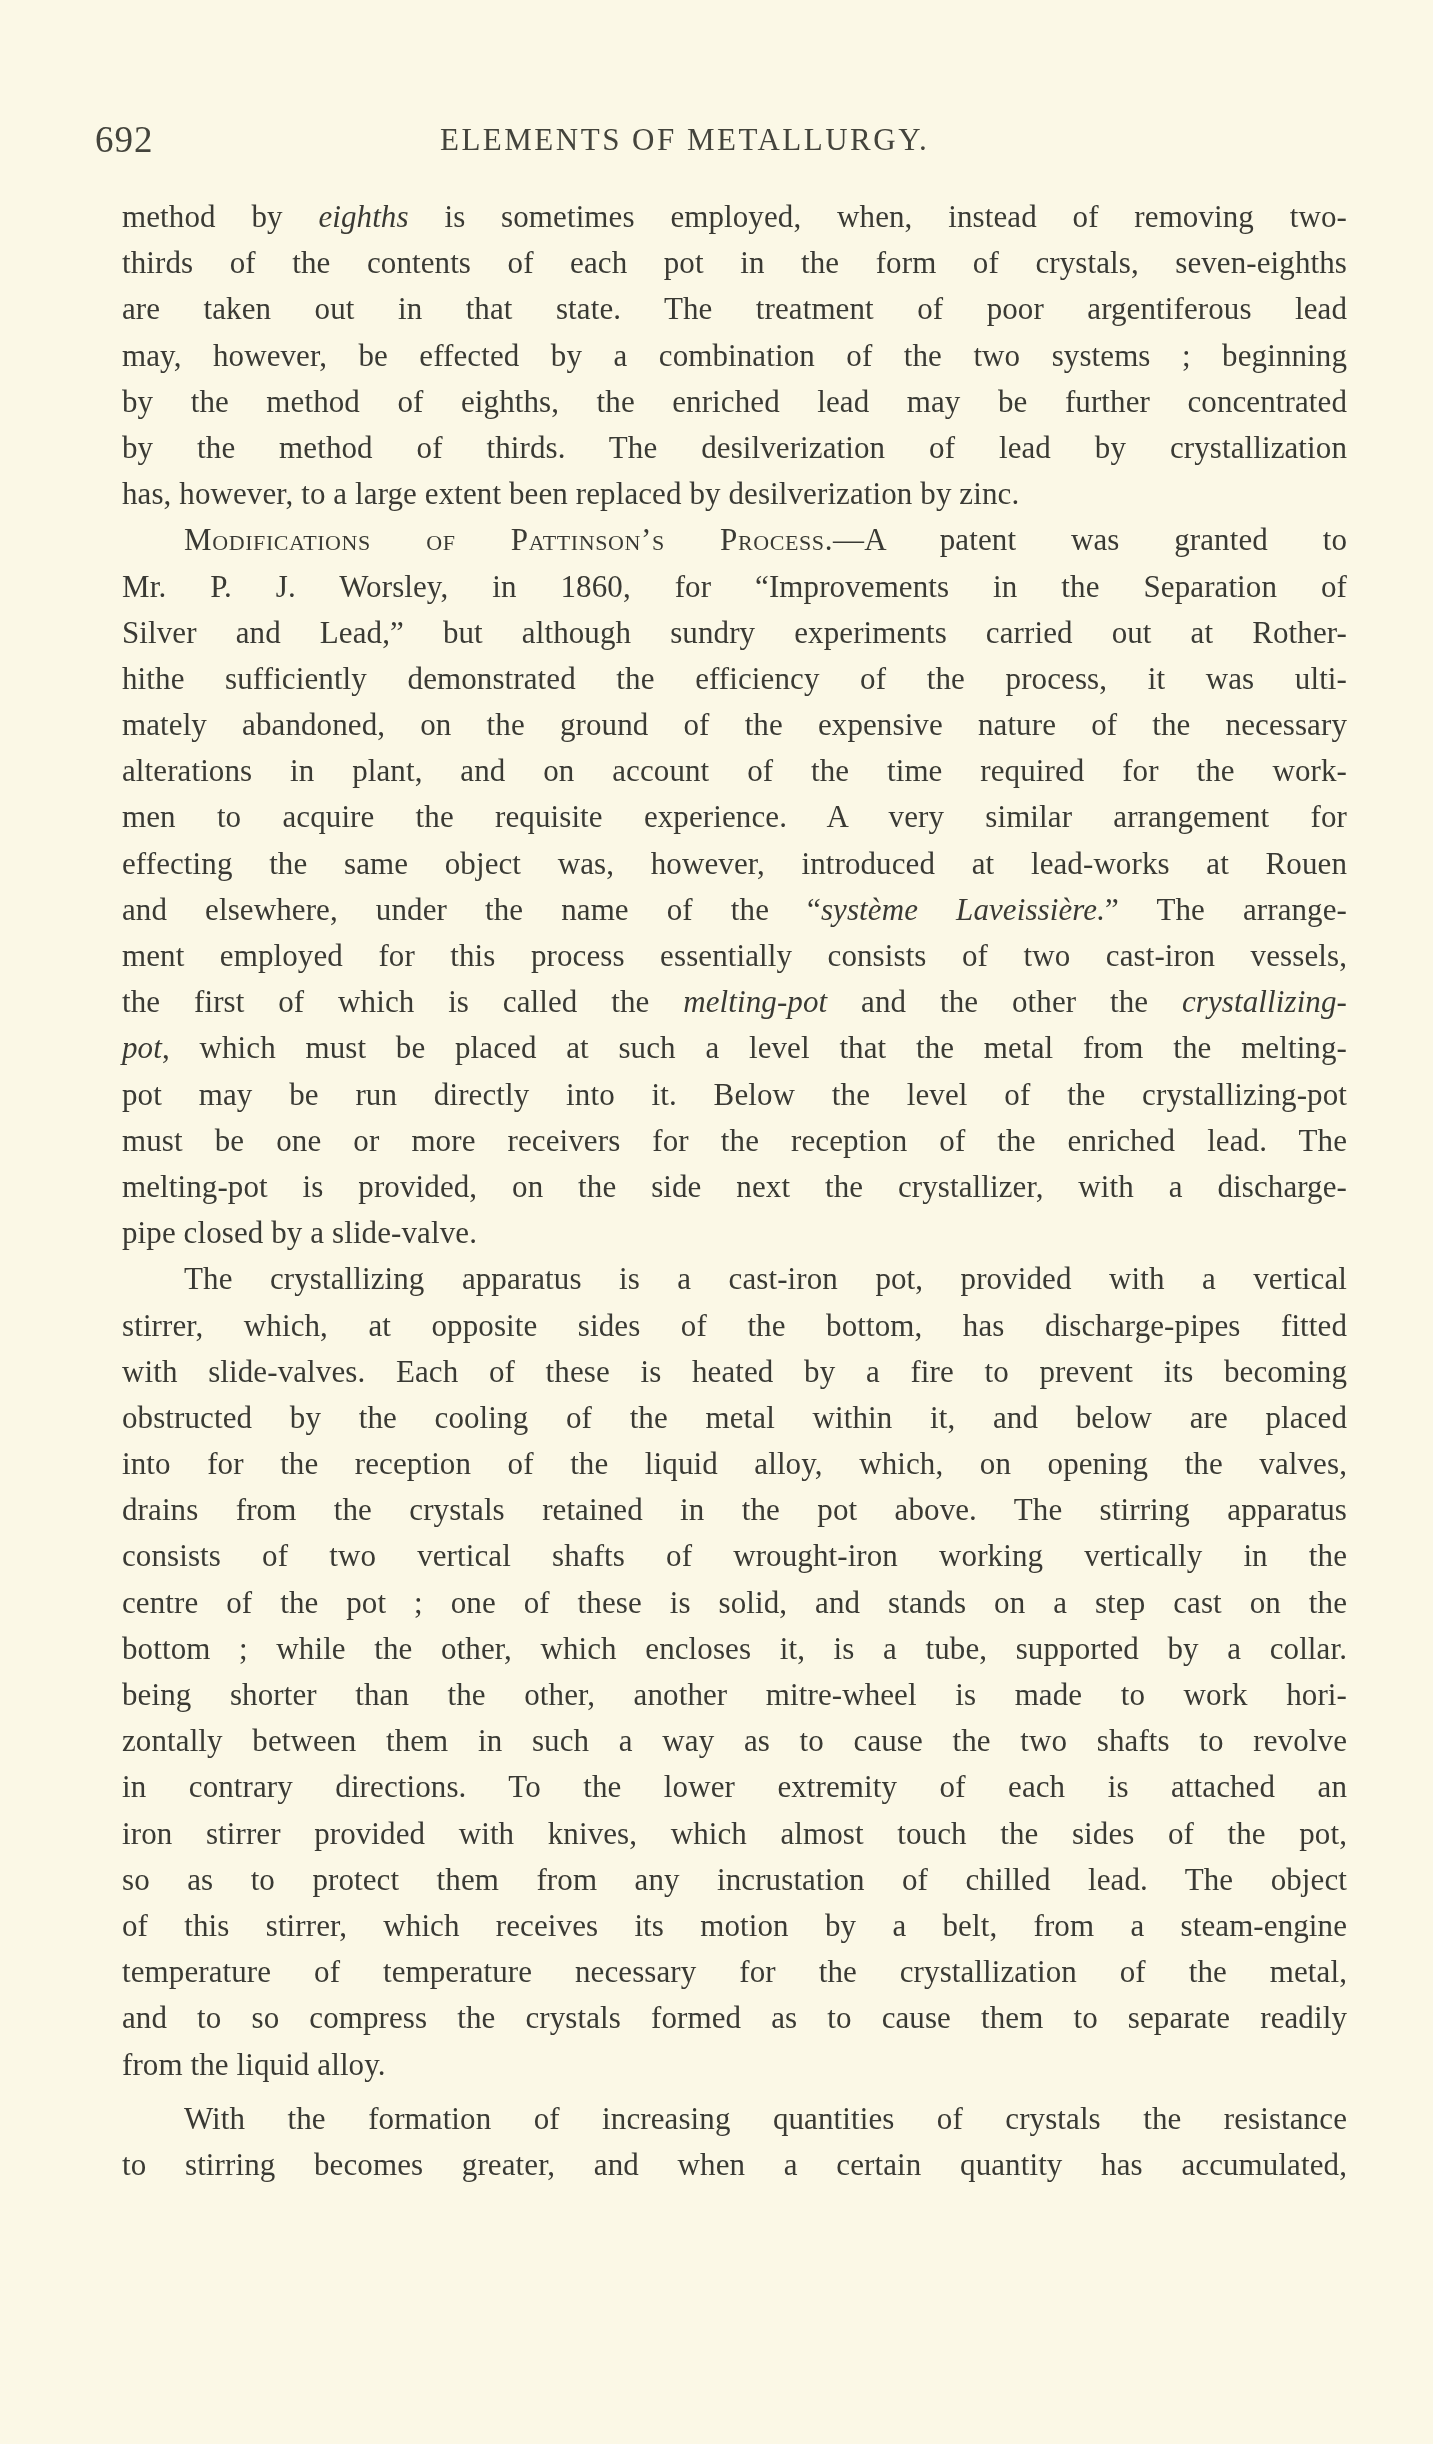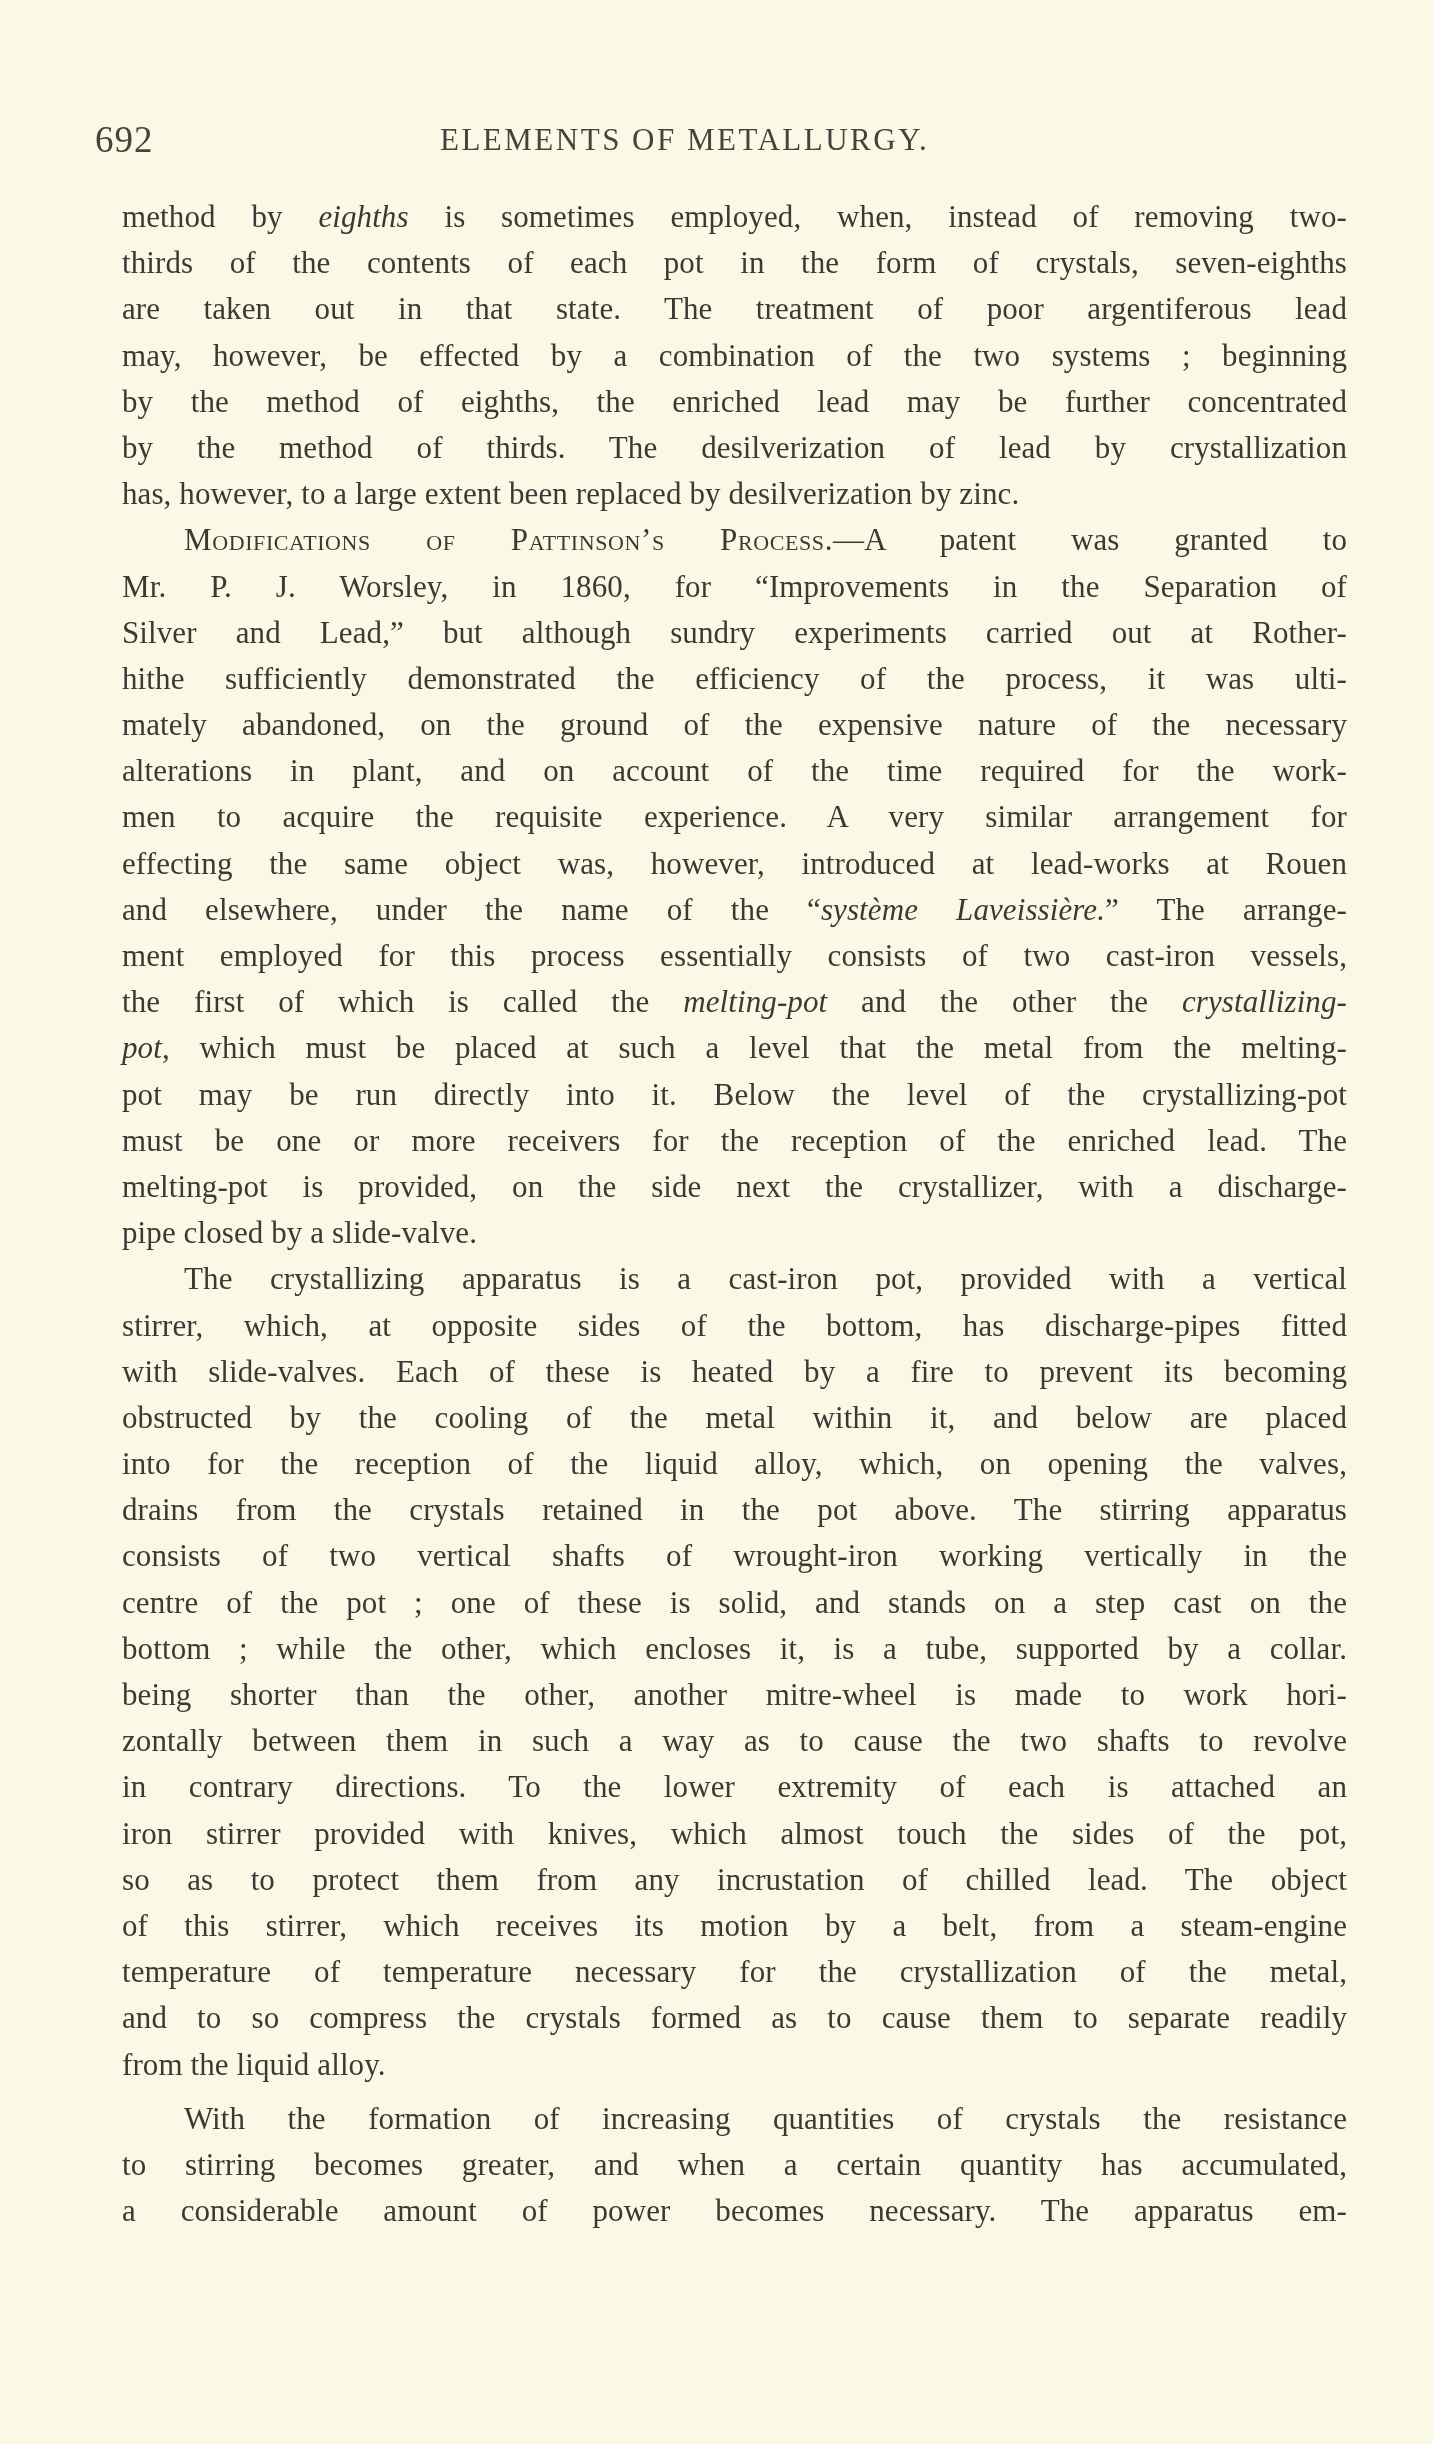--- a/index.html
+++ b/index.html
@@ -124,15 +124,14 @@
       <div class="line"><span>zontally between them in such a way as to cause the two shafts to revolve</span></div>
       <div class="line"><span>in contrary directions.  To the lower extremity of each is attached an</span></div>
       <div class="line"><span>iron stirrer provided with knives, which almost touch the sides of the pot,</span></div>
       <div class="line"><span>so as to protect them from any incrustation of chilled lead.  The object</span></div>
       <div class="line"><span>of this stirrer, which receives its motion by a belt, from a steam-engine</span></div>
       <div class="line"><span>temperature of temperature necessary for the crystallization of the metal,</span></div>
       <div class="line"><span>and to so compress the crystals formed as to cause them to separate readily</span></div>
       <div class="line last"><span>from the liquid alloy.</span></div>
       <div class="line indent para-gap"><span>With the formation of increasing quantities of crystals the resistance</span></div>
       <div class="line"><span>to stirring becomes greater, and when a certain quantity has accumulated,</span></div>
-      <div class="line"><span>a considerable amount of power becomes necessary.  The apparatus em-</span></div>
     </div>
 </div>
 
 </body></html>

